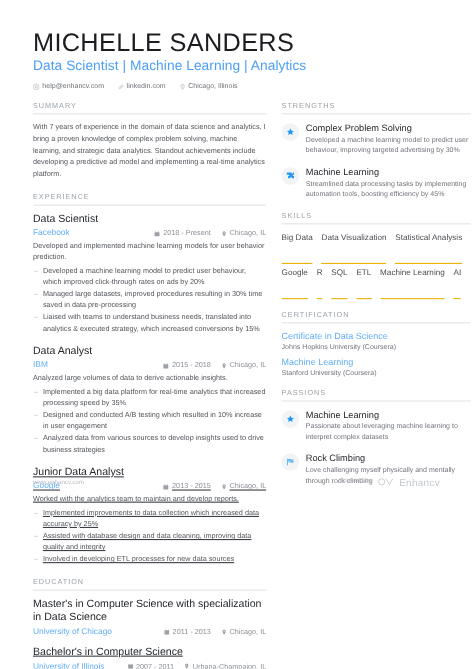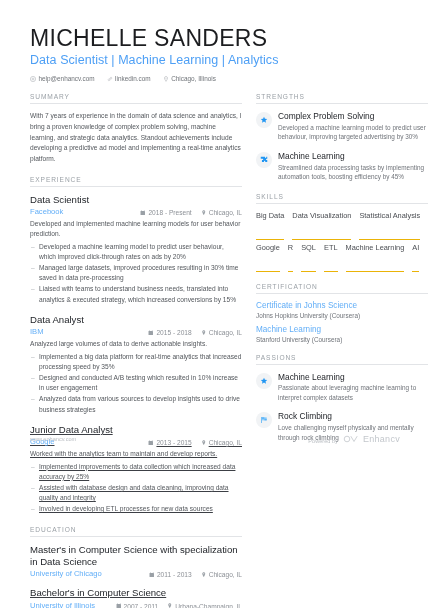--- a/index.html
+++ b/index.html
@@ -89,21 +89,21 @@
   .cert { margin-bottom: 6px; }
   .cert:last-child { margin-bottom: 0; }
   .cert-name { font-size: 8.2px; color: #62aef7; line-height: 1.2; }
   .cert-org { font-size: 6.4px; color: #70747a; margin-top: 1px; }
 
   
   .footer {
     position: absolute; left: 30px; right: 30px; bottom: 27px;
     display: flex; align-items: center; font-size: 5.6px; color: #b9bdc2;
   }
-  .footer-right { margin-left: auto; display: flex; align-items: flex-end; gap: 5px; }
+  .footer-right { margin-left: auto; display: flex; align-items: flex-start; gap: 5px; }
   .brand { font-size: 9px; color: #c3c7cc; letter-spacing: 0.3px; }
 </style>
 </head>
 <body>
 
 <div class="page">
 
   <div class="header">
     <div class="name">MICHELLE SANDERS</div>
     <div class="headline">Data Scientist | Machine Learning | Analytics</div>
@@ -356,21 +356,21 @@
           <span class="skill">SQL</span>
           <span class="skill">ETL</span>
           <span class="skill">Machine Learning</span>
           <span class="skill">AI</span>
         </div>
       </div>
 
       <div class="sec">
         <div class="sec-title">CERTIFICATION</div>
         <div class="cert">
-          <div class="cert-name">Certificate in Johns Science</div>
+          <div class="cert-name">Certificate in Data Science</div>
           <div class="cert-org">Johns Hopkins University (Coursera)</div>
         </div>
         <div class="cert">
           <div class="cert-name">Machine Learning</div>
           <div class="cert-org">Stanford University (Coursera)</div>
         </div>
       </div>
 
       <div class="sec">
         <div class="sec-title">PASSIONS</div>

